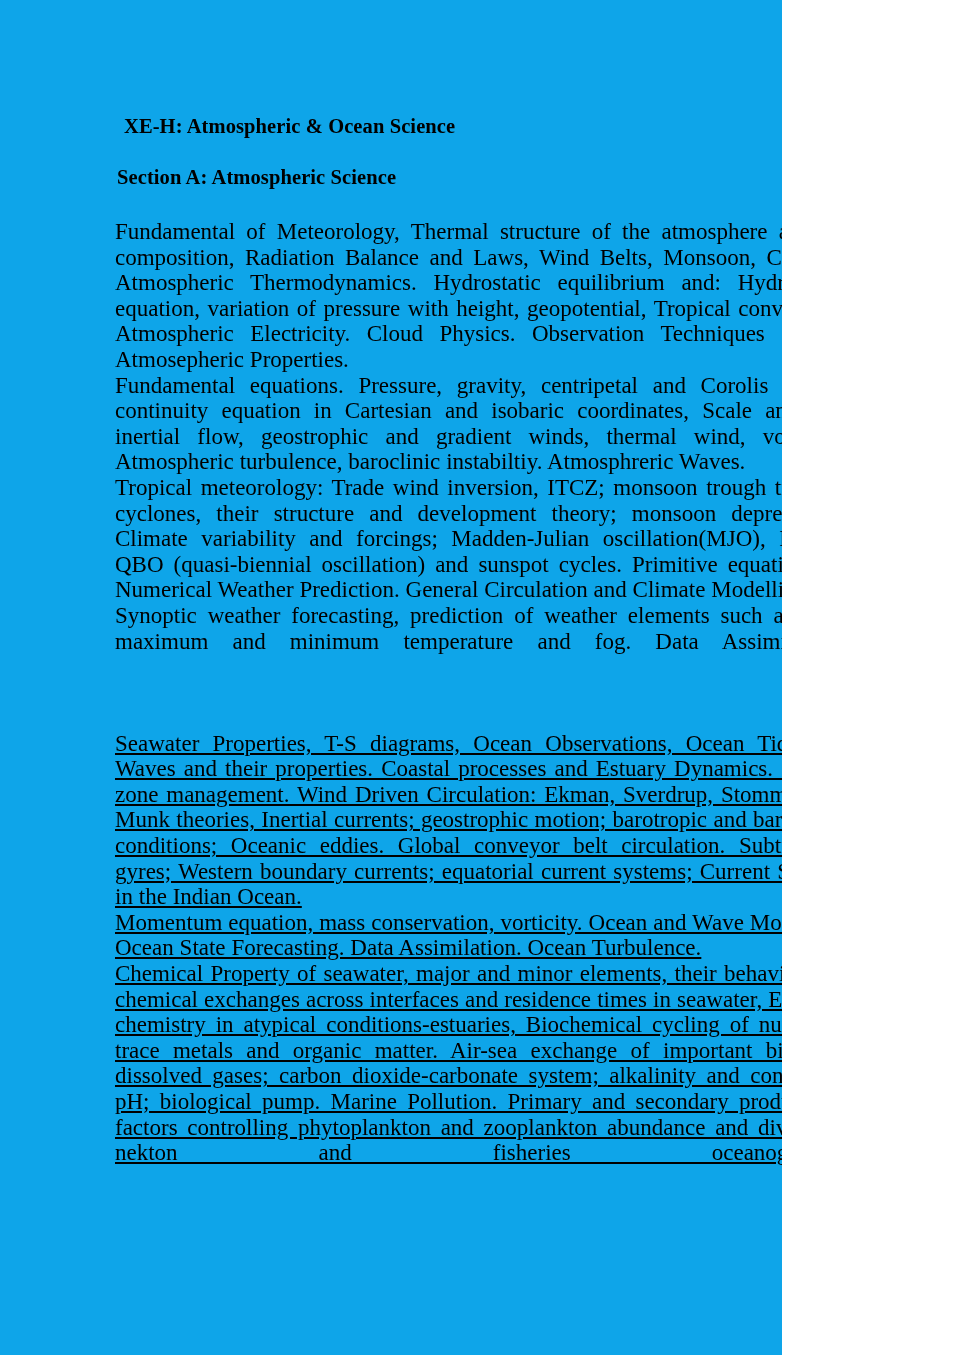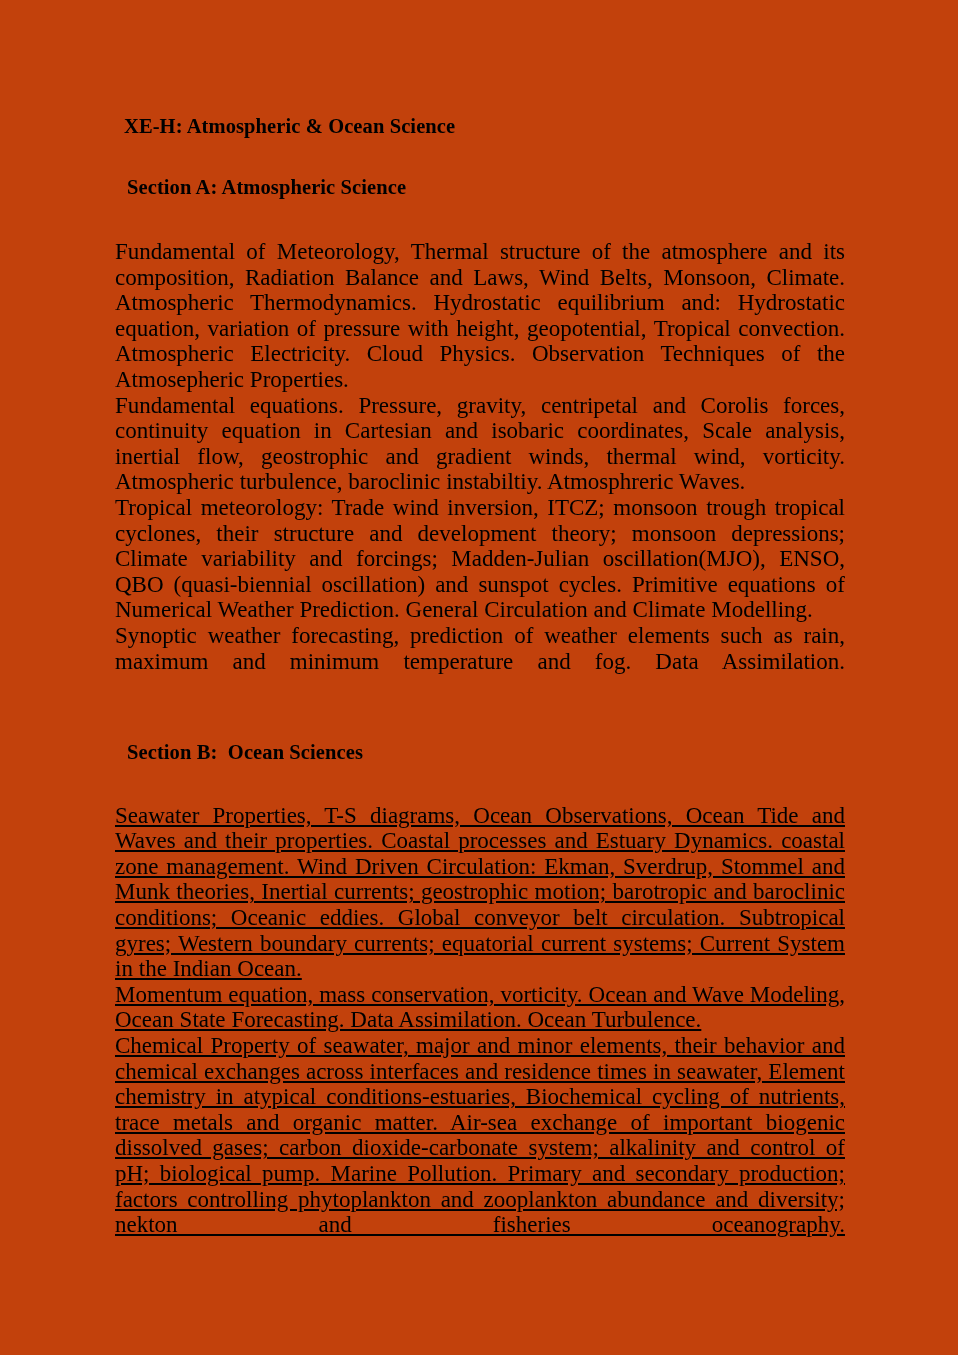--- a/index.html
+++ b/index.html
@@ -10,23 +10,23 @@
   }
   body {
     width: 958px;
     height: 1355px;
     font-family: "Liberation Serif", "DejaVu Serif", serif;
     color: #000000;
     -webkit-font-smoothing: antialiased;
   }
   .page {
     position: relative;
-    width: 958px;
+    width: 782px;
     height: 1355px;
-    background: #c2410c;
+    background: #0ea5e9;
     box-sizing: border-box;
     overflow: hidden;
   }
   .content {
     position: absolute;
     left: 114px;
     top: 113px;
     width: 732px;
   }
   .doc-title {
@@ -34,21 +34,21 @@
     font-weight: bold;
     line-height: 26px;
     margin: 0 0 0 10px;
     text-align: left;
     letter-spacing: 0.1px;
   }
   .section-heading {
     font-size: 20.5px;
     font-weight: bold;
     line-height: 26px;
-    margin: 13px;
+    margin: 3px;
     text-align: left;
     white-space: pre-wrap;
     letter-spacing: 0.1px;
   }
   .body-block {
     font-size: 23px;
     line-height: 25.6px;
     margin: 1px;
     text-align: justify;
     text-justify: inter-word;
@@ -86,21 +86,20 @@
 
     <div class="gap-after-secA"></div>
 
     <p class="body-block">Fundamental of Meteorology, Thermal structure of the atmosphere and its composition, Radiation Balance and Laws, Wind Belts, Monsoon, Climate. Atmospheric Thermodynamics. Hydrostatic equilibrium and: Hydrostatic equation, variation of pressure with height, geopotential, Tropical convection. Atmospheric Electricity. Cloud Physics. Observation Techniques of the Atmosepheric Properties.
 Fundamental equations. Pressure, gravity, centripetal and Corolis forces, continuity equation in Cartesian and isobaric coordinates, Scale analysis, inertial flow, geostrophic and gradient winds, thermal wind, vorticity. Atmospheric turbulence, baroclinic instabiltiy. Atmosphreric Waves.
 Tropical meteorology: Trade wind inversion, ITCZ; monsoon trough tropical cyclones, their structure and development theory; monsoon depressions; Climate variability and forcings; Madden-Julian oscillation(MJO), ENSO, QBO (quasi-biennial oscillation) and sunspot cycles. Primitive equations of Numerical Weather Prediction.  General Circulation and Climate Modelling.
 Synoptic weather forecasting, prediction of weather elements such as rain, maximum and minimum temperature and fog. Data Assimilation.</p>
 
     <div class="gap-before-secB"></div>
 
-    <h2 class="section-heading">Section B:  Ocean Sciences</h2>
 
     <div class="gap-after-secB"></div>
 
     <p class="body-block last-para">Seawater Properties, T-S diagrams, Ocean Observations, Ocean Tide and Waves and their properties. Coastal processes and Estuary Dynamics.  coastal zone management. Wind Driven Circulation: Ekman, Sverdrup, Stommel and Munk theories, Inertial currents; geostrophic motion; barotropic and baroclinic conditions; Oceanic eddies. Global conveyor belt circulation. Subtropical gyres; Western boundary currents; equatorial current systems; Current System in the Indian Ocean.
 Momentum equation, mass conservation, vorticity. Ocean and Wave Modeling, Ocean State Forecasting. Data Assimilation. Ocean Turbulence.
 Chemical Property of seawater, major and minor elements, their behavior and chemical exchanges across interfaces and residence times in seawater, Element chemistry in atypical conditions-estuaries, Biochemical cycling of nutrients, trace metals and organic matter. Air-sea exchange of important biogenic dissolved gases; carbon dioxide-carbonate system; alkalinity and control of pH; biological pump. Marine Pollution. Primary and secondary production; factors controlling phytoplankton and zooplankton abundance and diversity; nekton and fisheries oceanography.</p>
 
   </div>
 </div>
 

